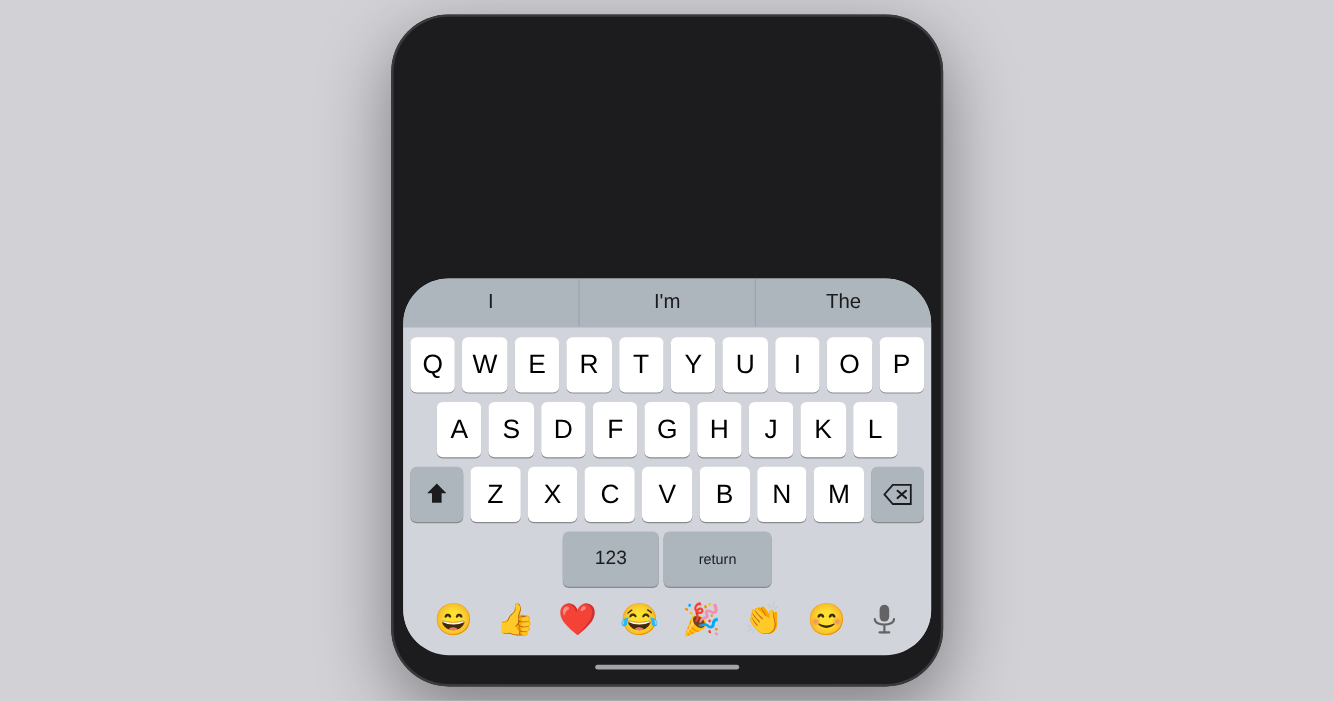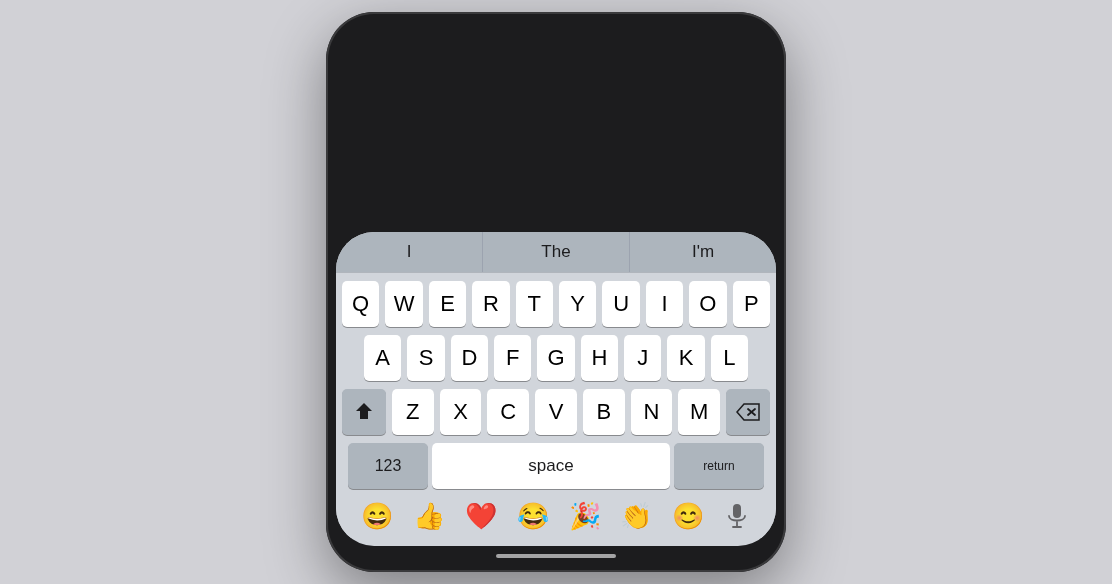--- a/index.html
+++ b/index.html
@@ -183,22 +183,22 @@
     }
   </style>
 </head>
 <body>
 
 <div class="phone-frame">
   <div class="keyboard-area">
 
     <div class="predictive-bar">
       <div class="predictive-item">I</div>
+      <div class="predictive-item">I'm</div>
       <div class="predictive-item">The</div>
-      <div class="predictive-item">I'm</div>
     </div>
 
     <div class="keyboard-body">
 
       <div class="key-row">
         <div class="key letter-key">Q</div>
         <div class="key letter-key">W</div>
         <div class="key letter-key">E</div>
         <div class="key letter-key">R</div>
         <div class="key letter-key">T</div>
@@ -238,21 +238,20 @@
           <svg width="26" height="20" viewBox="0 0 26 20">
             <path d="M9 2 L24 2 L24 18 L9 18 L2 10 Z" fill="none" stroke="#1c1c1e" stroke-width="1.5"></path>
             <line x1="13" y1="7" x2="20" y2="13" stroke="#1c1c1e" stroke-width="1.8" stroke-linecap="round"></line>
             <line x1="20" y1="7" x2="13" y2="13" stroke="#1c1c1e" stroke-width="1.8" stroke-linecap="round"></line>
           </svg>
         </div>
       </div>
 
       <div class="key-row key-row-bottom">
         <div class="key numbers-key">123</div>
-        <div class="key space-key">space</div>
         <div class="key return-key">return</div>
       </div>
 
     </div>
 
     <div class="emoji-bar">
       <div class="emoji-item">😄</div>
       <div class="emoji-item">👍</div>
       <div class="emoji-item">❤️</div>
       <div class="emoji-item">😂</div>

